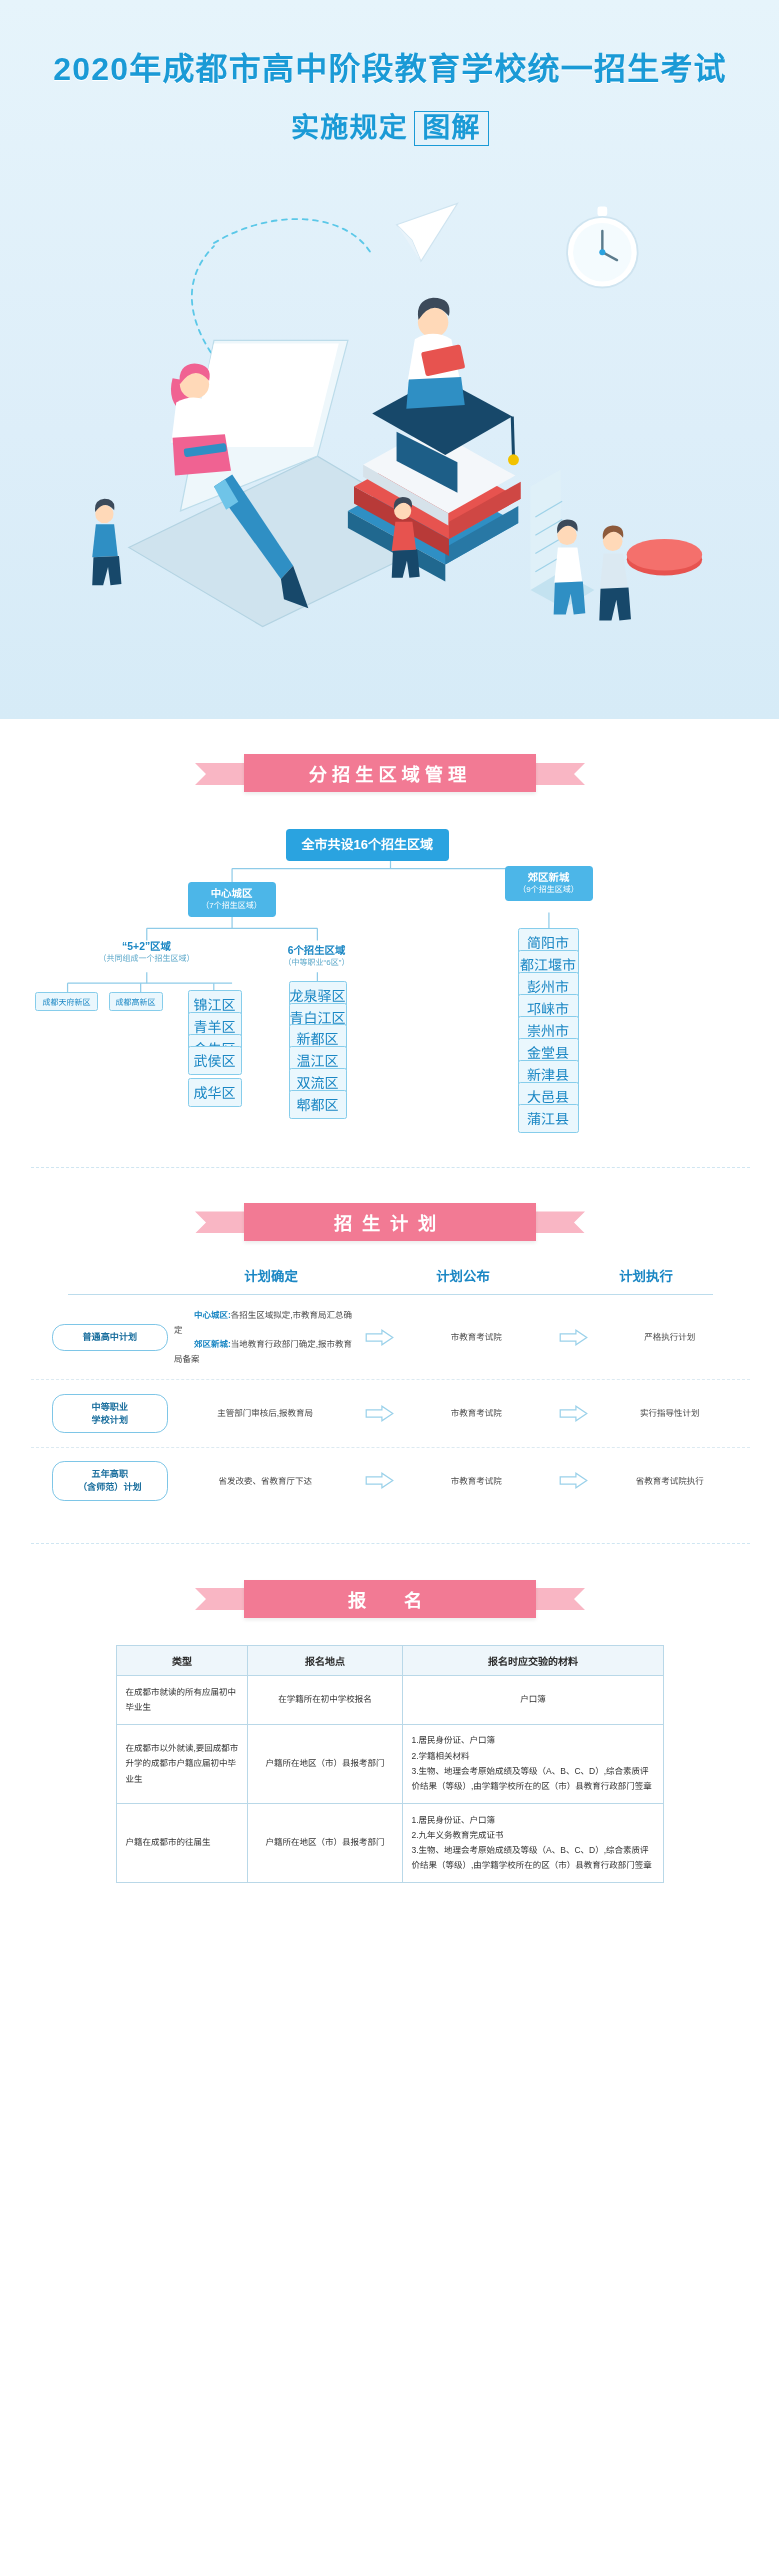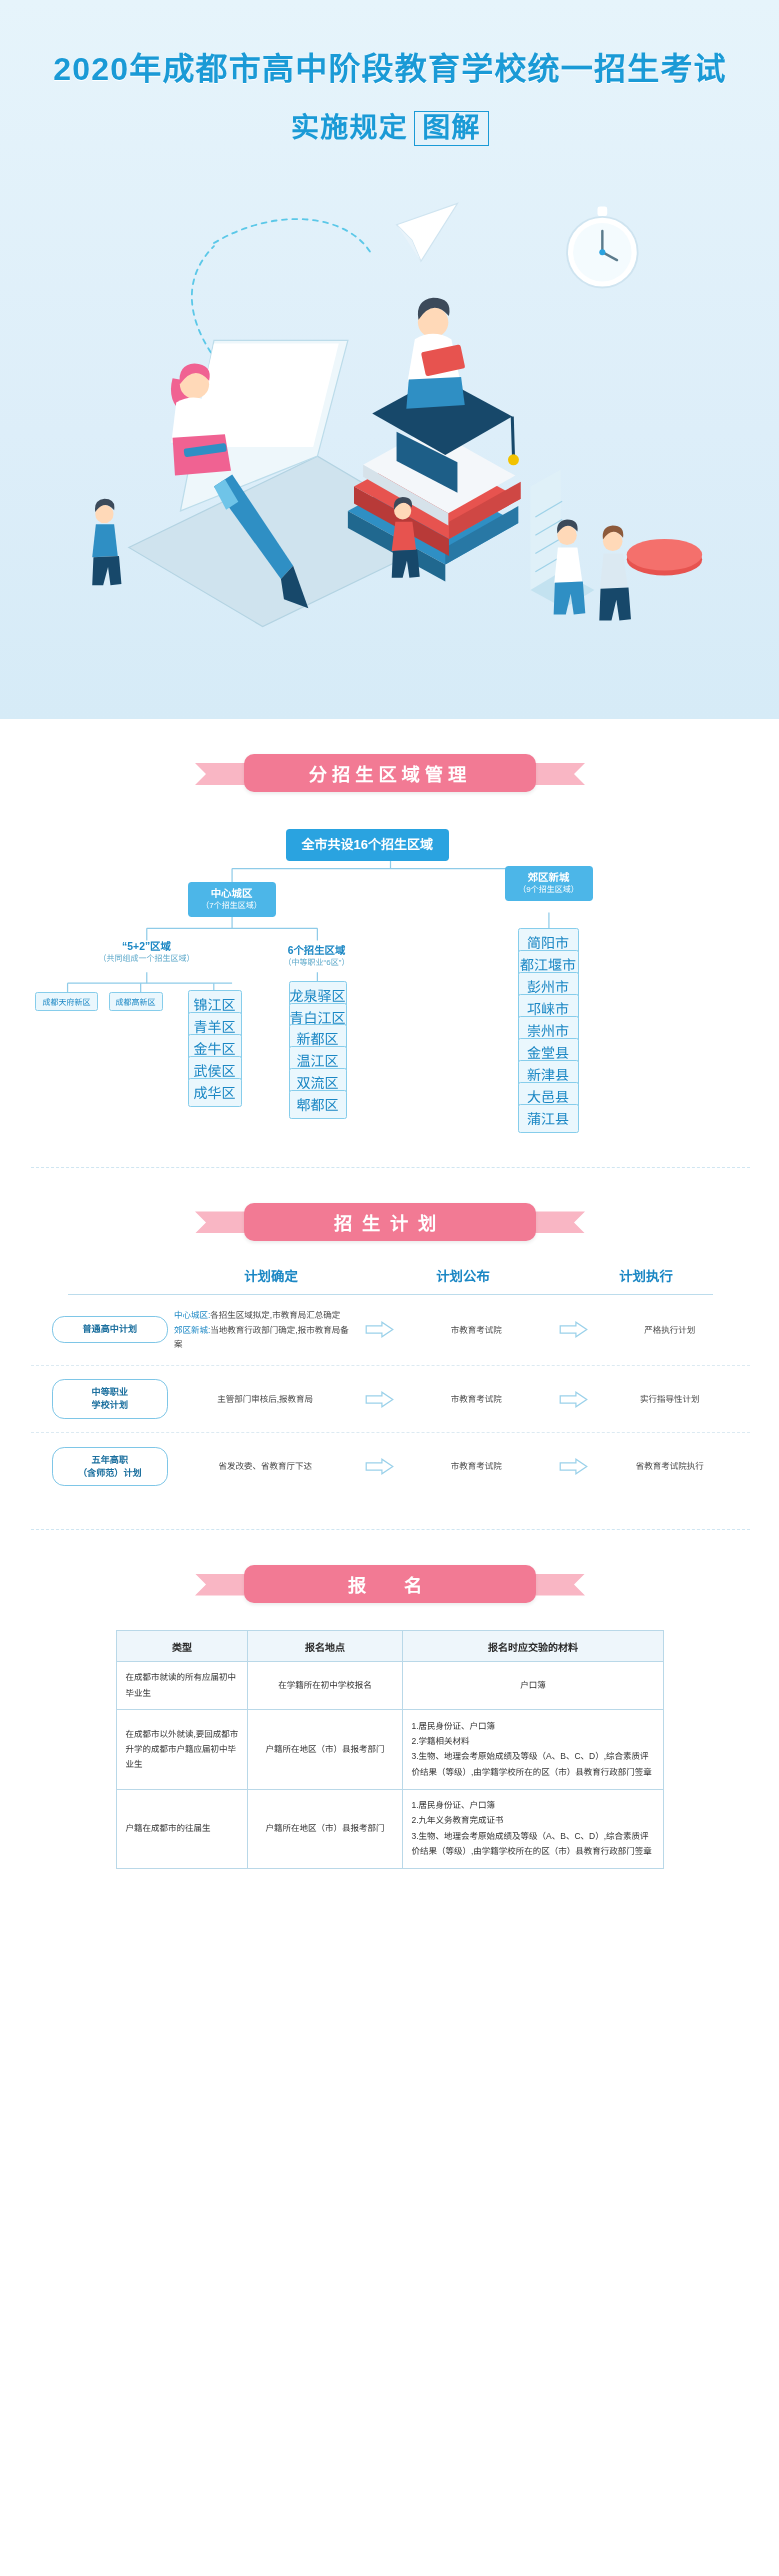--- a/index.html
+++ b/index.html
@@ -55,21 +55,20 @@
     position:absolute; top:13.4px; width:67px; height:22px; background:#f9b6c4;
   }
   .ribbon-wrap .tail-l { left:0; clip-path:polygon(0 0,100% 0,100% 100%,0 100%,11px 50%); }
   .ribbon-wrap .tail-r { right:0; clip-path:polygon(0 0,100% 0,calc(100% - 11px) 50%,100% 100%,0 100%); }
   .ribbon {
     position:absolute; left:49px; right:49px; top:4.9px; height:38px;
     background:#f27a94;
     display:flex; align-items:center; justify-content:center;
     color:#fff; font-size:18.3px; font-weight:bold; letter-spacing:4.9px;
     box-shadow:0 1.8px 3.7px rgba(0,0,0,0.08);
-    border-radius:10px;
   }
   .ribbon.wide-space { letter-spacing:9.7px; }
 
   .section { padding:30.5px 0 0 0; background:#fff; }
   .divider {
     width:719px; margin:29px auto 0 auto;
     border-top:1.2px dashed #cfe6f2; height:0;
   }
 
   
@@ -115,21 +114,21 @@
   .plan-row { display:flex; align-items:center; padding:13.4px 0 13.4px 0; }
   .plan-row + .plan-row { border-top:0.6px dashed #dceaf2; }
   .row-label {
     width:116px; margin-left:21.3px; flex:none;
     border:0.6px solid #7ec6e7; border-radius:12.2px;
     color:#1b6f9e; font-size:9.1px; font-weight:bold; text-align:center;
     padding:6.1px 2.4px; line-height:1.4; background:#fff;
   }
   .cell { text-align:center; font-size:8.5px; color:#4a4a4a; line-height:1.7; }
   .c1 { width:201px; padding:0 6.1px; text-align:left; }
-  .c1 .kw { color:#1b87c4; font-weight:normal; }
+  .c1 .kw { color:#1b87c4; font-weight:bold;margin-left:20px; }
   .c1.center { text-align:center; }
   .c2 { width:165px; }
   .c3 { width:165px; }
   .arrow {
     width:34px; flex:none; display:flex; align-items:center; justify-content:center;
   }
   .arrow svg { display:block; }
 
   
   .tbl-wrap { width:548px; margin:21px auto 0 auto; }
@@ -327,21 +326,21 @@
         <span class="node-label">6个招生区域</span>
         <span class="node-sub">（中等职业“6区”）</span>
       </div>
 
       <div class="chip small" style="position:absolute; left:4.9px; top:171px;">成都天府新区</div>
       <div class="chip small" style="position:absolute; left:78px; top:171px;">成都高新区</div>
 
       <div class="chip" style="position:absolute; left:157px; top:169px; width:54px; justify-content:center; display:flex;">锦江区</div>
       <div class="chip" style="position:absolute; left:157px; top:191px; width:54px; justify-content:center; display:flex;">青羊区</div>
       <div class="chip" style="position:absolute; left:157px; top:213px; width:54px; justify-content:center; display:flex;">金牛区</div>
-      <div class="chip" style="position:absolute; left:157px; top:235px; width:54px; justify-content:center; display:flex;">武侯区</div>
+      <div class="chip" style="position:absolute; left:157px; top:225px; width:54px; justify-content:center; display:flex;">武侯区</div>
       <div class="chip" style="position:absolute; left:157px; top:257px; width:54px; justify-content:center; display:flex;">成华区</div>
 
       <div class="chip" style="position:absolute; left:258px; top:160px; width:58px; justify-content:center; display:flex;">龙泉驿区</div>
       <div class="chip" style="position:absolute; left:258px; top:182px; width:58px; justify-content:center; display:flex;">青白江区</div>
       <div class="chip" style="position:absolute; left:258px; top:203px; width:58px; justify-content:center; display:flex;">新都区</div>
       <div class="chip" style="position:absolute; left:258px; top:225px; width:58px; justify-content:center; display:flex;">温江区</div>
       <div class="chip" style="position:absolute; left:258px; top:247px; width:58px; justify-content:center; display:flex;">双流区</div>
       <div class="chip" style="position:absolute; left:258px; top:269px; width:58px; justify-content:center; display:flex;">郫都区</div>
 
       <div class="chip" style="position:absolute; left:487px; top:107px; width:61px; justify-content:center; display:flex;">简阳市</div>

